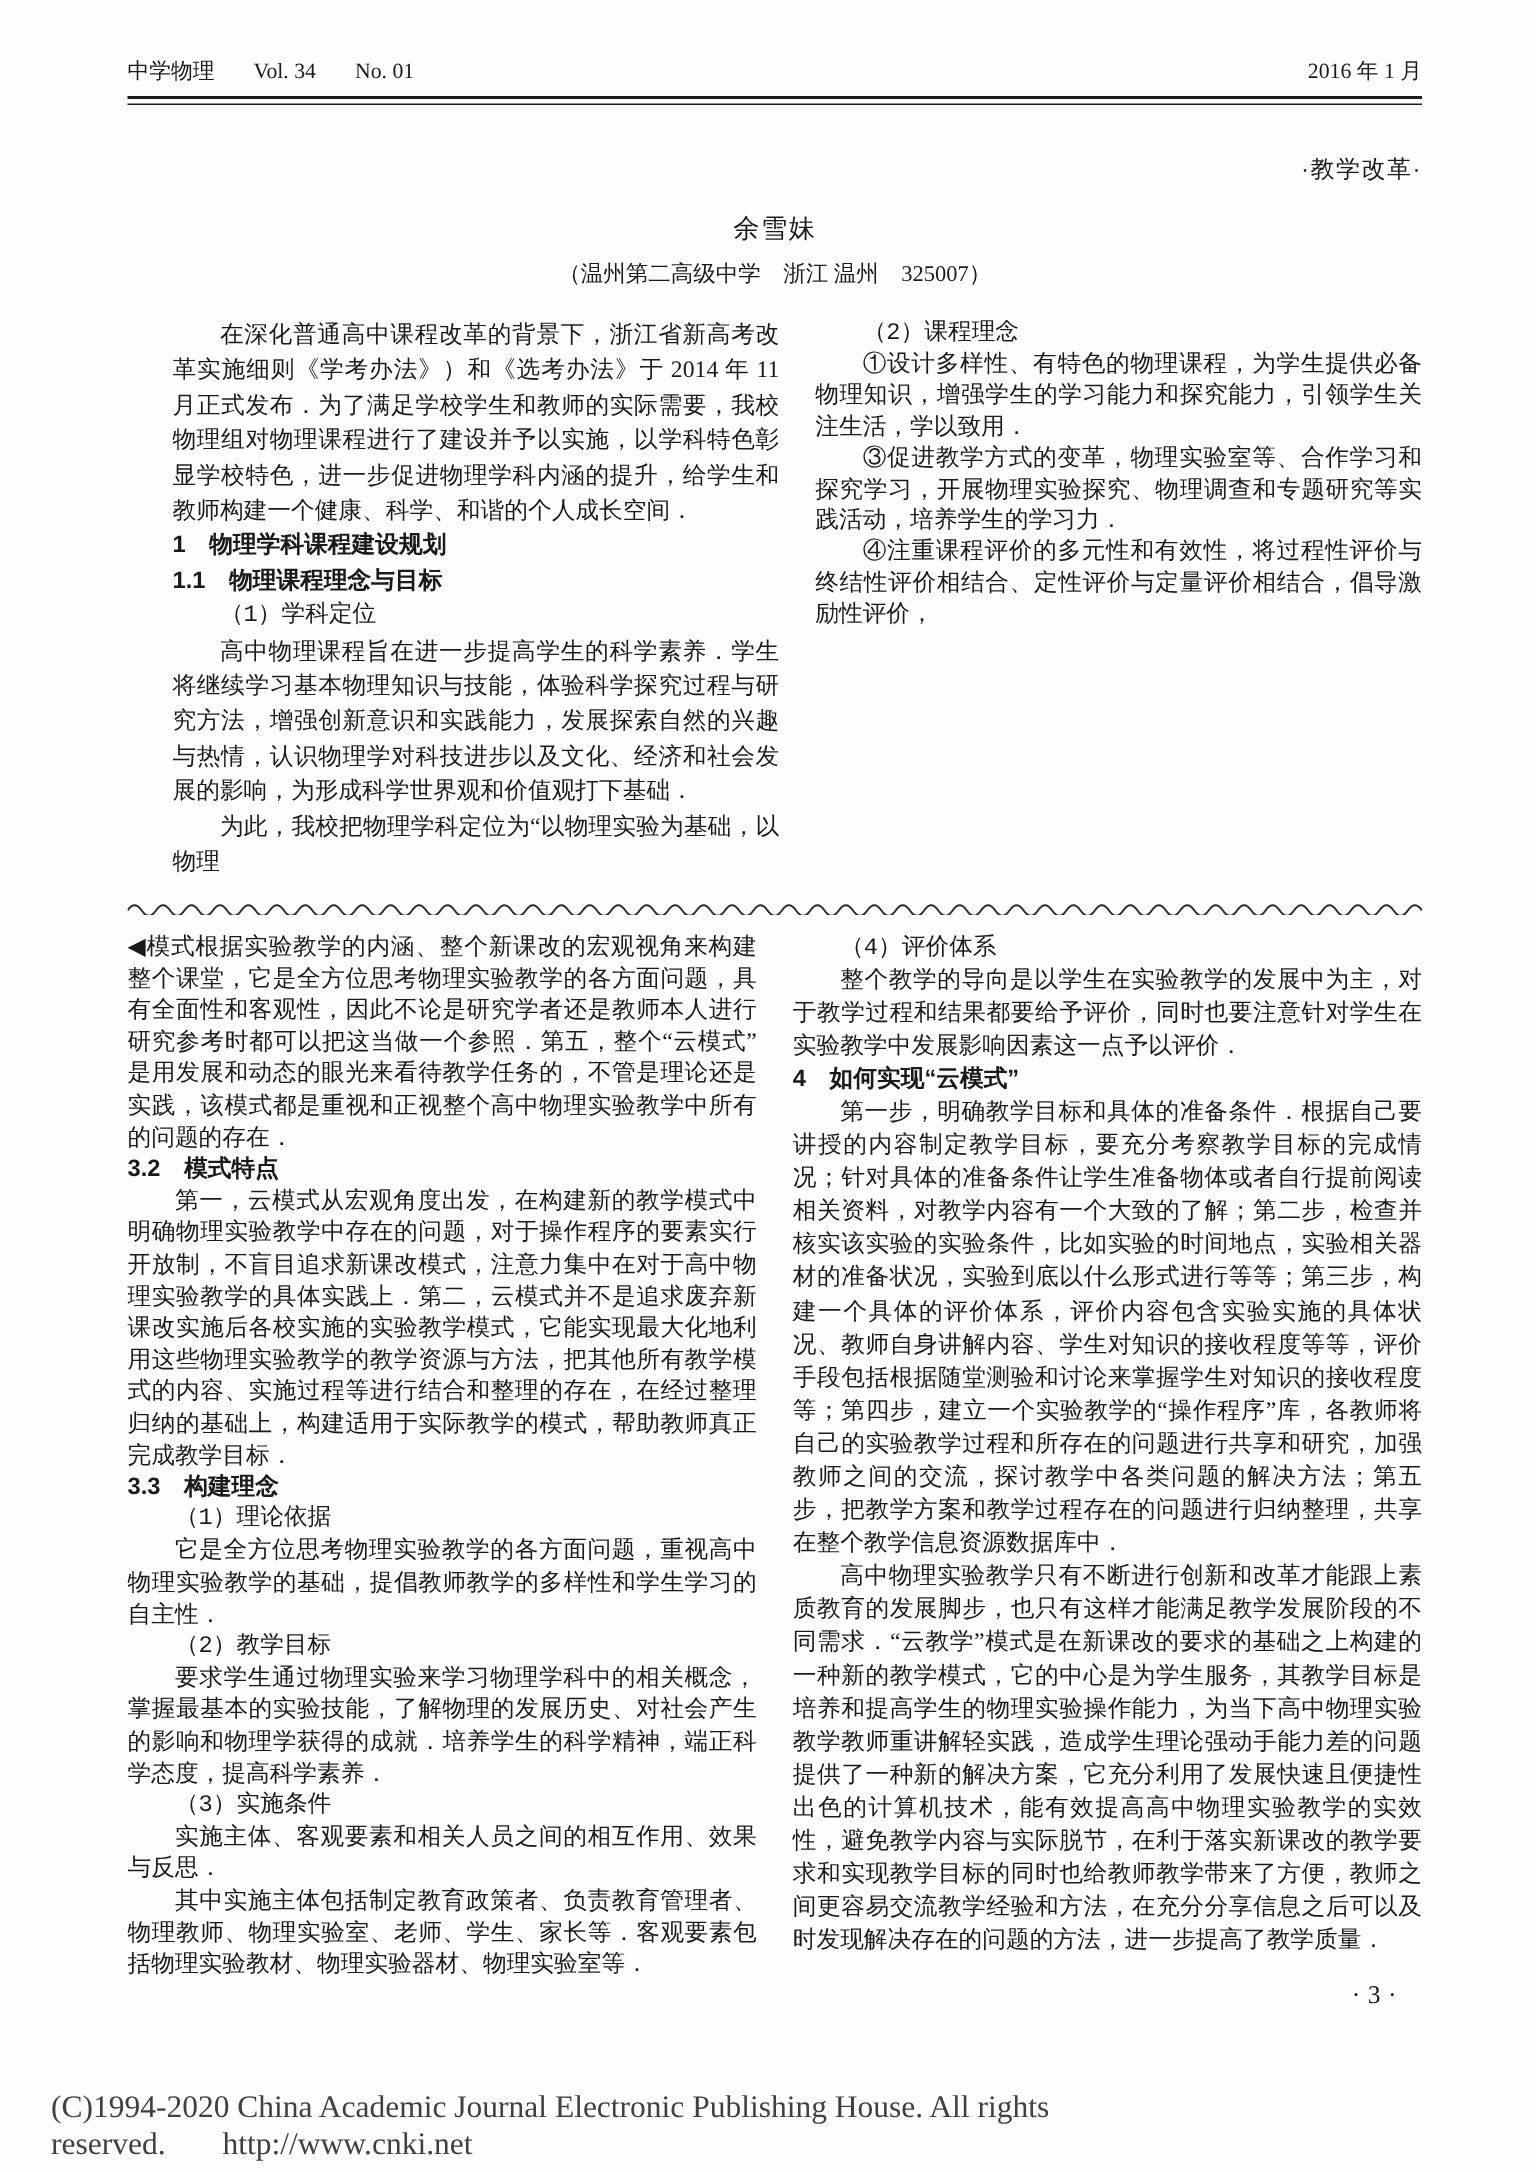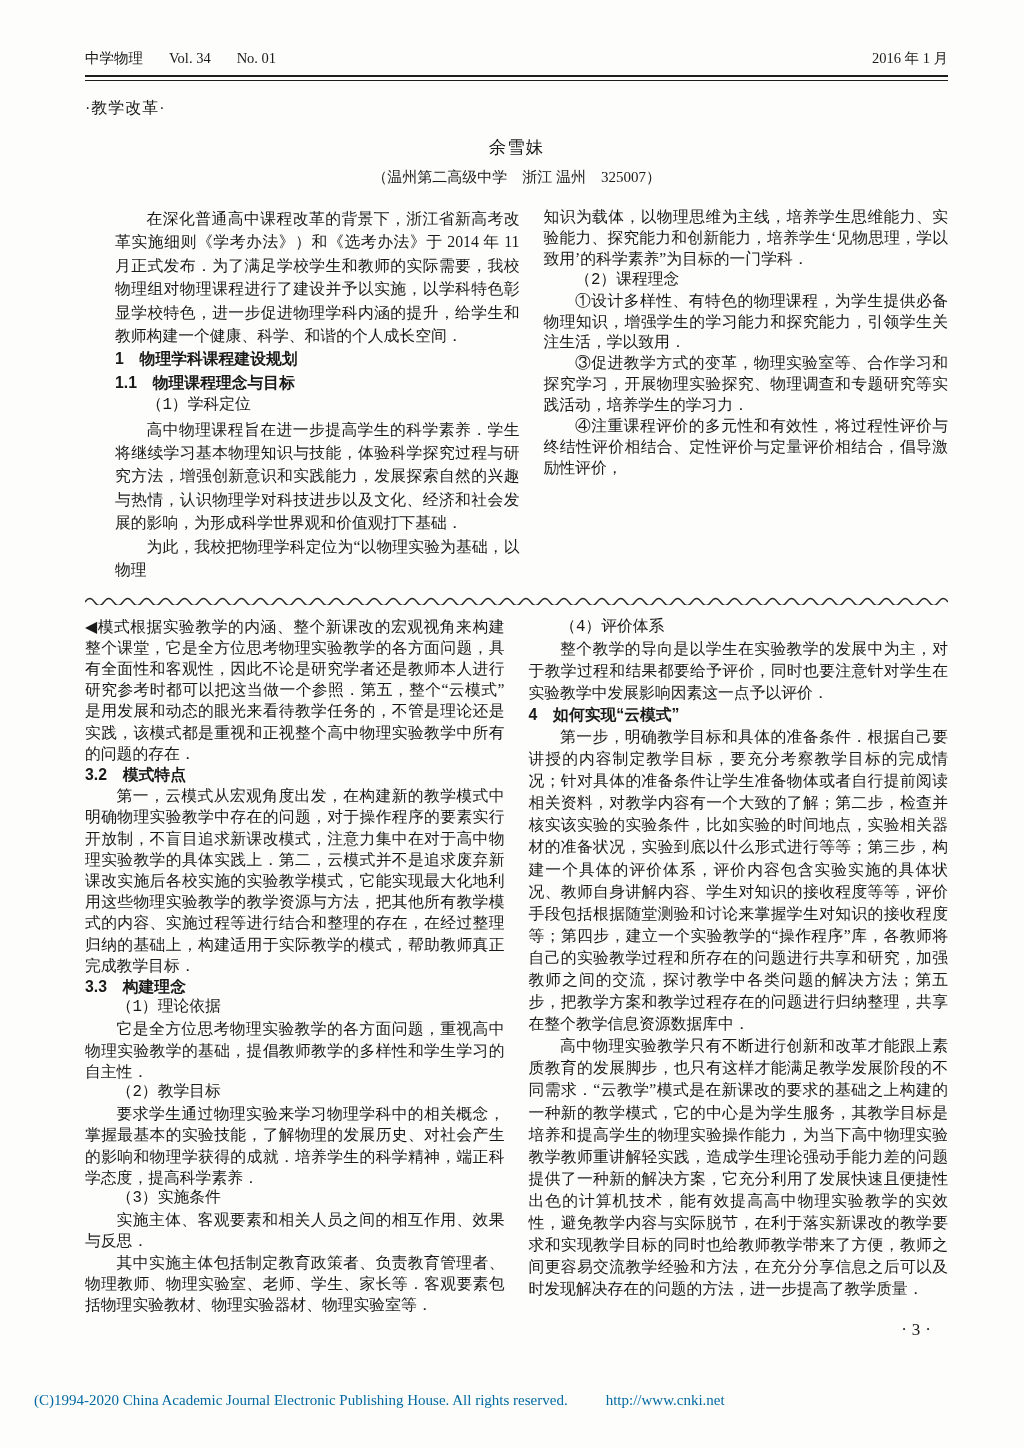--- a/index.html
+++ b/index.html
@@ -2,32 +2,32 @@
 <html lang="zh"><head>
 <meta charset="utf-8">
 <style>
   html,body{margin:0;padding:0;background:#e9e9e9;}
   .page{
     position:relative;
     width:1024px;height:1448px;
     margin:0 auto;
     background:#fdfdfc;
     box-sizing:border-box;
-    padding:49px 76px 0 85px;
+    padding:38px 76px 0 85px;
     overflow:hidden;
     color:#1a1a1a;
     font-family:"Liberation Serif","DejaVu Serif",serif;
   }
   
   .running-head{display:flex;justify-content:space-between;align-items:baseline;font-size:14.5px;}
   .running-head .left span{margin-right:26px;}
   .running-head .left span:last-child{margin-right:0;}
   .double-rule{margin-top:7px;height:3px;border-top:2.5px solid #1d1d1d;border-bottom:1.2px solid #1d1d1d;}
   
-  .section-label{margin-top:17px;font-size:16px;font-family:"Liberation Sans","DejaVu Sans",sans-serif;letter-spacing:1px;}
+  .section-label{margin-top:33px;font-size:16px;font-family:"Liberation Sans","DejaVu Sans",sans-serif;letter-spacing:1px;text-align:right;}
   .article-title{margin:16px 0 0;text-align:center;font-size:30px;font-weight:700;letter-spacing:2px;font-family:"Liberation Sans","DejaVu Sans",sans-serif;}
   .author{margin-top:16px;text-align:center;font-size:17.5px;letter-spacing:1px;font-family:Liberation Serif, serif;}
   .affiliation{margin-top:9px;text-align:center;font-size:15px;}
   
   .columns{display:grid;grid-template-columns:1fr 1fr;column-gap:24px;text-align:justify;}
   .columns.top{margin-top:20px;min-height:338px;margin-left:30px;}
   .columns.bottom{margin-top:2px;}
   .col{font-size:15.8px;}
   .col.lh-a{line-height:23.4px;}
   .col.lh-b{line-height:20.9px;}
@@ -36,21 +36,21 @@
   .col p{margin:0;}
   .para{text-indent:2em;}
   .noindent{text-indent:0;}
   .h-num{font-weight:700;font-family:Liberation Sans, sans-serif;text-indent:0;}
   .sub{text-indent:2em;font-family:Liberation Mono, monospace;}
   
   .wavy-wrap{margin:13px 0 11px;}
   .wavy-wrap svg{display:block;width:100%;height:10px;}
   
   .page-number{position:absolute;top:1320px;right:88px;font-size:17px;letter-spacing:5px;}
-  .copyright{position:absolute;top:1392px;left:34px;width:940px;font-size:15px;color:#0369a1;}
+  .copyright{position:absolute;top:1392px;left:34px;width:940px;font-size:21px;color:#404040;}
   .copyright .url{margin-left:38px;}
 </style>
 </head>
 <body>
 
 <div class="page">
 
   <div class="running-head">
     <div class="left">
       <span>中学物理</span><span>Vol. 34</span><span>No. 01</span>
@@ -69,21 +69,20 @@
   <section class="columns top">
     <div class="col lh-a">
       <p class="para">在深化普通高中课程改革的背景下，浙江省新高考改革实施细则《学考办法》）和《选考办法》于 2014 年 11 月正式发布．为了满足学校学生和教师的实际需要，我校物理组对物理课程进行了建设并予以实施，以学科特色彰显学校特色，进一步促进物理学科内涵的提升，给学生和教师构建一个健康、科学、和谐的个人成长空间．</p>
       <p class="h-num">1　物理学科课程建设规划</p>
       <p class="h-num">1.1　物理课程理念与目标</p>
       <p class="sub">（1）学科定位</p>
       <p class="para">高中物理课程旨在进一步提高学生的科学素养．学生将继续学习基本物理知识与技能，体验科学探究过程与研究方法，增强创新意识和实践能力，发展探索自然的兴趣与热情，认识物理学对科技进步以及文化、经济和社会发展的影响，为形成科学世界观和价值观打下基础．</p>
       <p class="para">为此，我校把物理学科定位为“以物理实验为基础，以物理</p>
     </div>
     <div class="col lh-b">
-      <p class="noindent">知识为载体，以物理思维为主线，培养学生思维能力、实验能力、探究能力和创新能力，培养学生‘见物思理，学以致用’的科学素养”为目标的一门学科．</p>
       <p class="sub">（2）课程理念</p>
       <p class="para">①设计多样性、有特色的物理课程，为学生提供必备物理知识，增强学生的学习能力和探究能力，引领学生关注生活，学以致用．</p>
       <p class="para">③促进教学方式的变革，物理实验室等、合作学习和探究学习，开展物理实验探究、物理调查和专题研究等实践活动，培养学生的学习力．</p>
       <p class="para">④注重课程评价的多元性和有效性，将过程性评价与终结性评价相结合、定性评价与定量评价相结合，倡导激励性评价，</p>
     </div>
   </section>
 
   <div class="wavy-wrap">
     <svg viewBox="0 0 910 10" preserveAspectRatio="none" aria-hidden="true">
       <path d="M0 7 q5 -7 10 0 t10 0 t10 0 t10 0 t10 0 t10 0 t10 0 t10 0 t10 0 t10 0 t10 0 t10 0 t10 0 t10 0 t10 0 t10 0 t10 0 t10 0 t10 0 t10 0 t10 0 t10 0 t10 0 t10 0 t10 0 t10 0 t10 0 t10 0 t10 0 t10 0 t10 0 t10 0 t10 0 t10 0 t10 0 t10 0 t10 0 t10 0 t10 0 t10 0 t10 0 t10 0 t10 0 t10 0 t10 0 t10 0 t10 0 t10 0 t10 0 t10 0 t10 0 t10 0 t10 0 t10 0 t10 0 t10 0 t10 0 t10 0 t10 0 t10 0 t10 0 t10 0 t10 0 t10 0 t10 0 t10 0 t10 0 t10 0 t10 0 t10 0 t10 0 t10 0 t10 0 t10 0 t10 0 t10 0 t10 0 t10 0 t10 0 t10 0 t10 0 t10 0 t10 0 t10 0 t10 0 t10 0 t10 0 t10 0 t10 0 t10 0 t10 0 " fill="none" stroke="#2c2c2c" stroke-width="1.4"></path>

